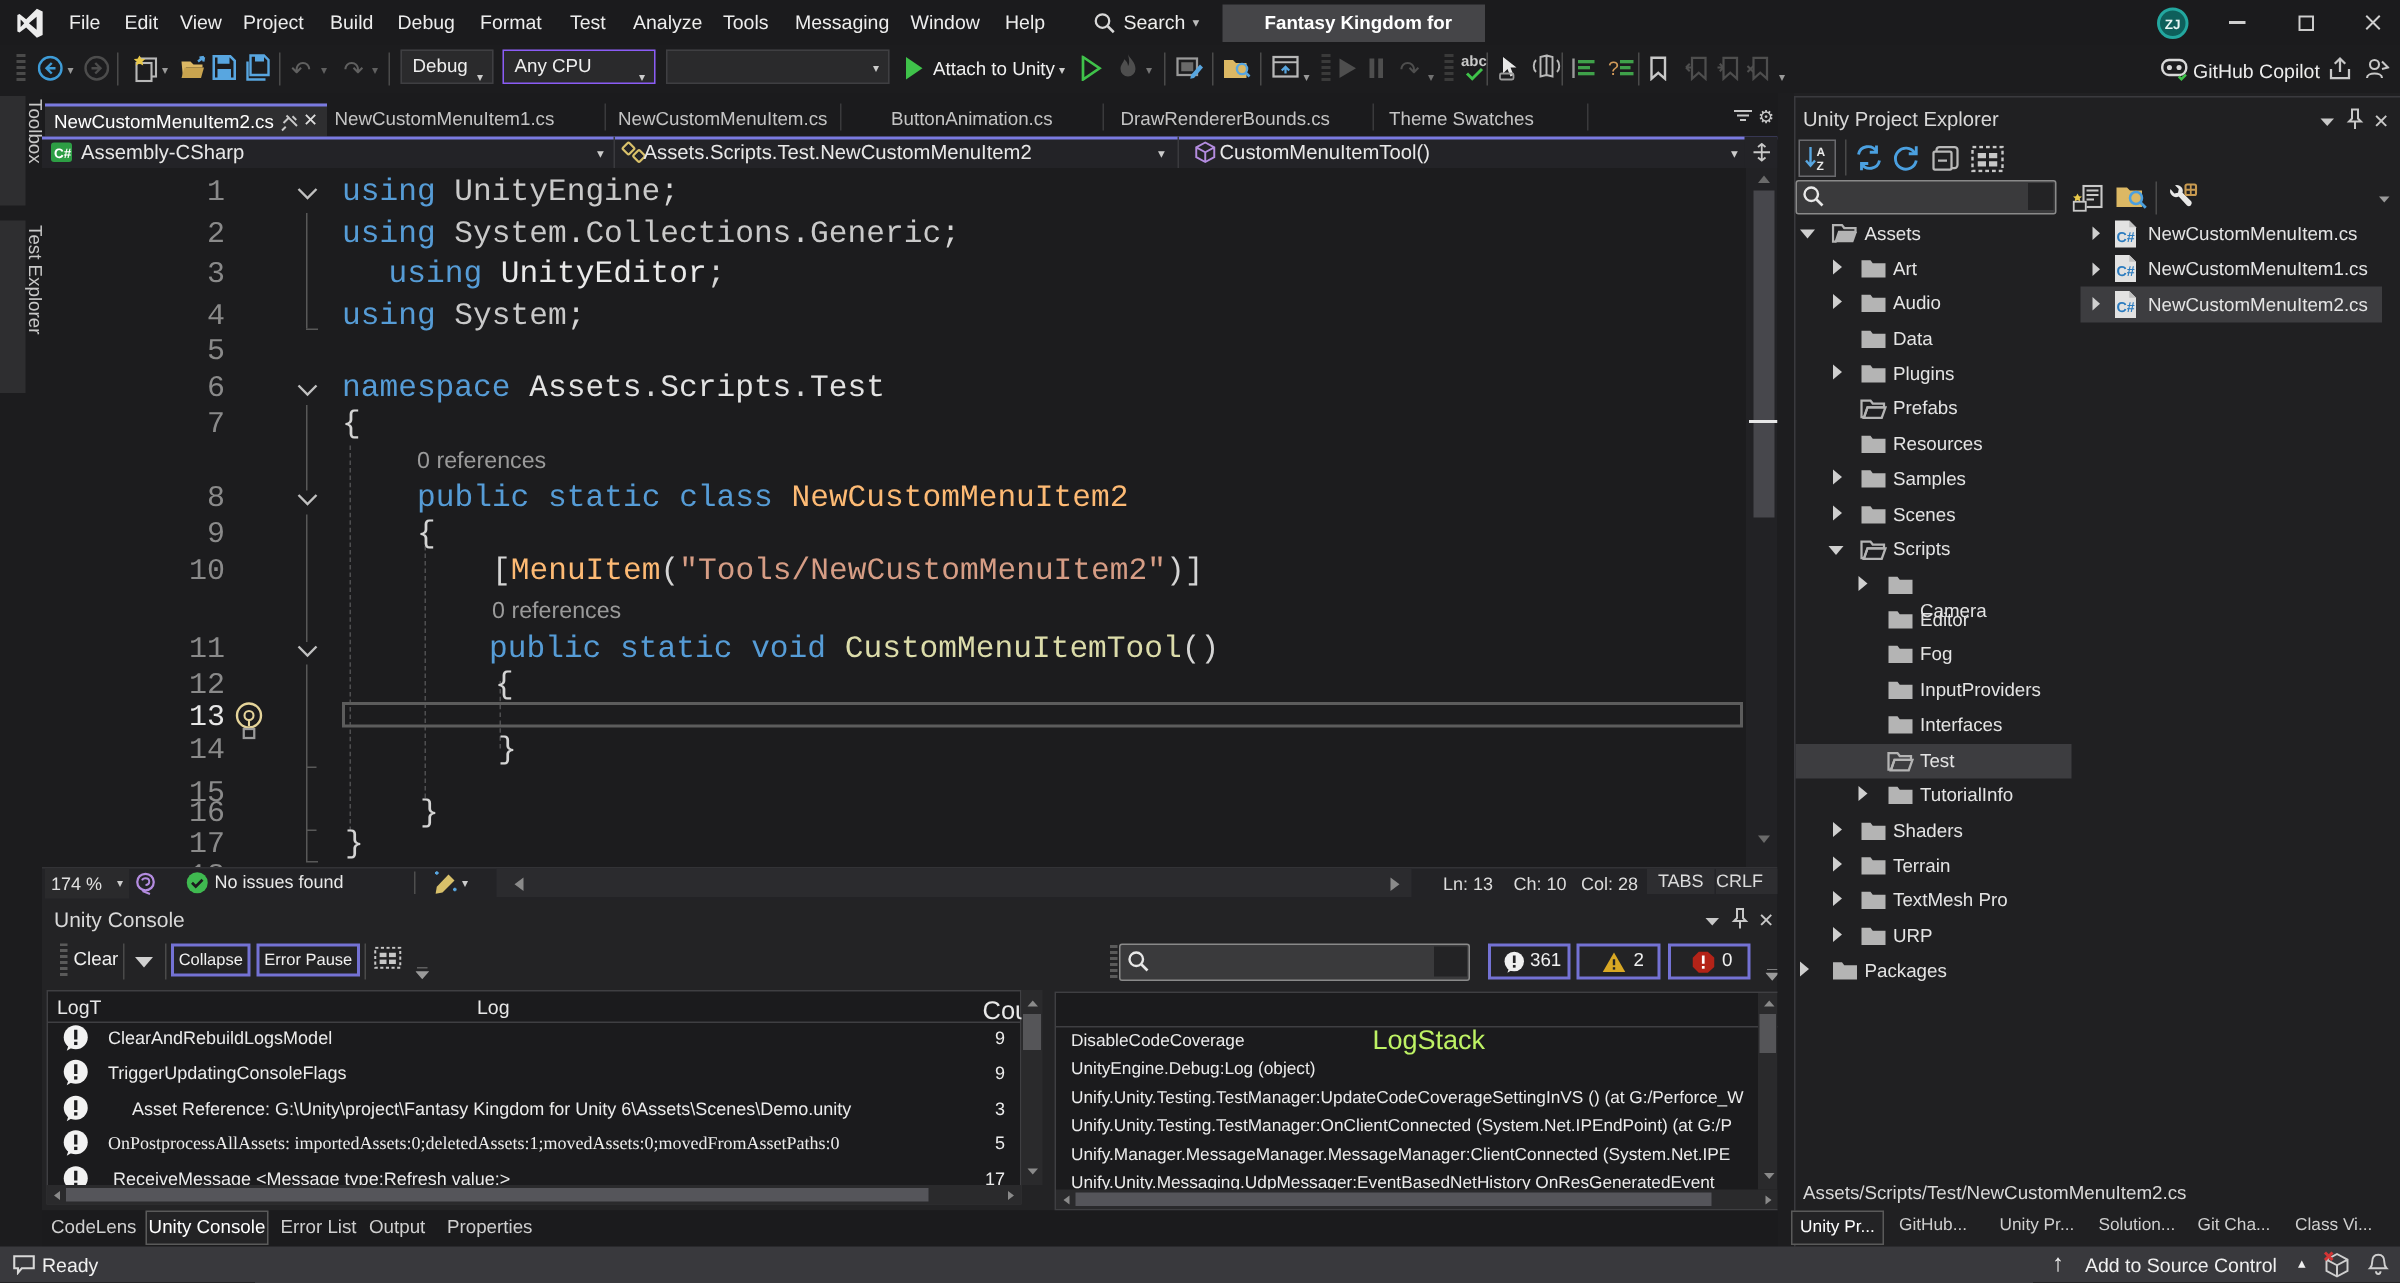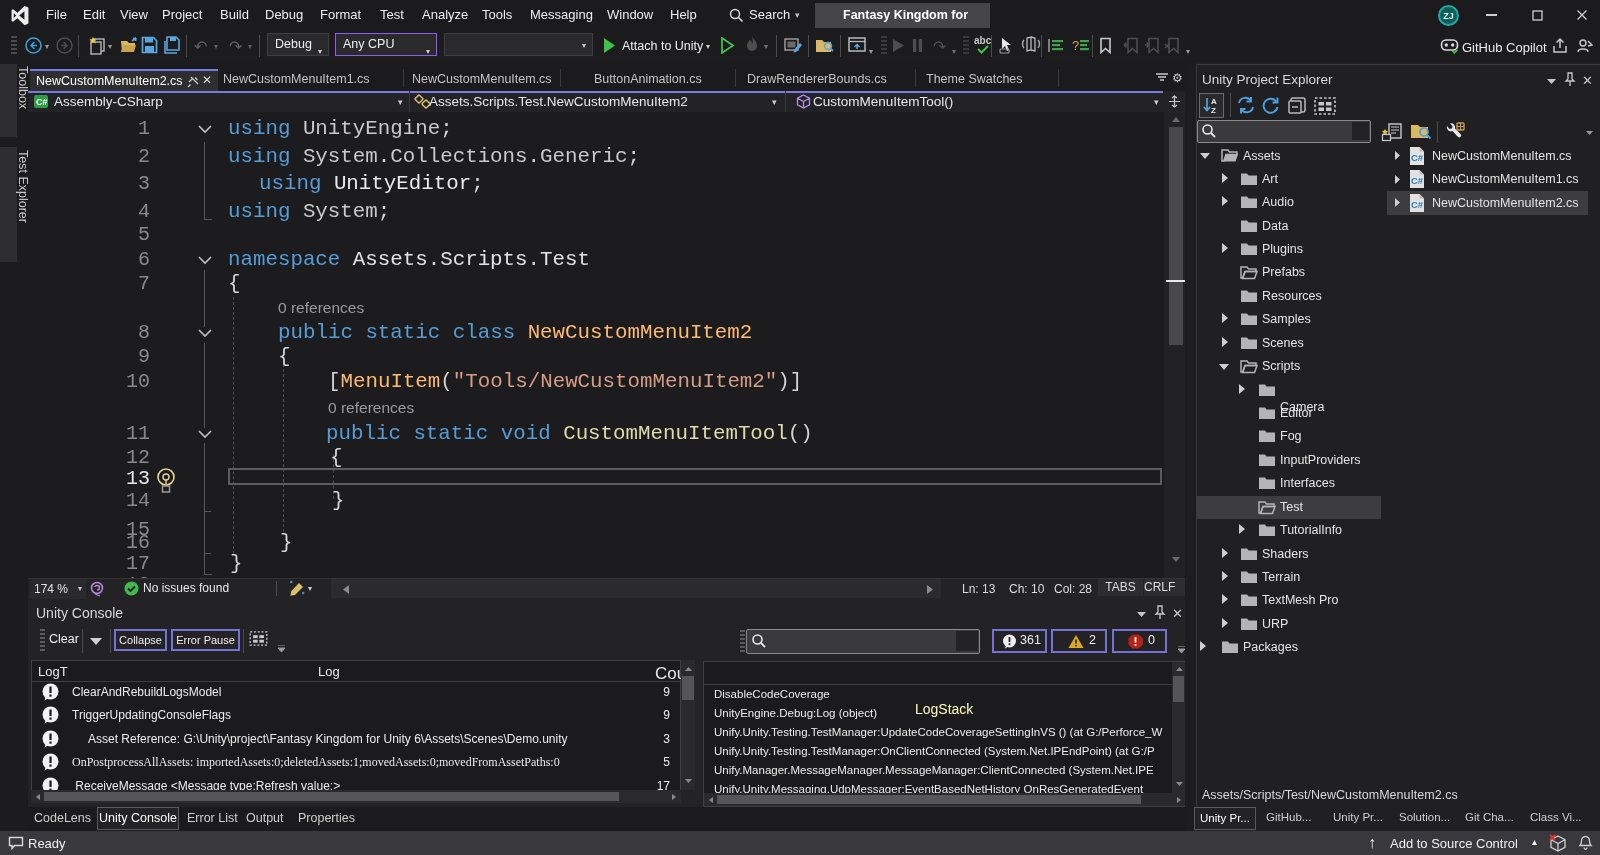--- a/index.html
+++ b/index.html
@@ -600,21 +600,21 @@
     </svg>
   </div>
 <div class="abs" style="left:671px;top:793px;">
     <svg width="6" height="8" viewBox="0 0 6 8">
       <path d="M1 1 L5 4 L1 7 Z" fill="#8a8a8a"></path>
     </svg>
   </div>
 <div class="abs" style="left:44px;top:792px;width:575px;height:9px;background:#55555a;"></div>
 
 <div class="abs" style="left:703px;top:661px;width:484px;height:146px;background:#1b1b1d;border:1px solid #3f3f42;"></div>
-<span class="abs" style="left:915px;top:701px;font-size:14px;color:#fef9c3;">LogStack</span>
+<span class="abs" style="left:915px;top:683px;font-size:18px;color:#bef264;">LogStack</span>
 <div class="abs" style="left:704px;top:684px;width:482px;height:1px;background:#3f3f42;"></div>
 <style>.srow{position:absolute;left:714px;font-size:11.5px;color:#ececec;white-space:nowrap;width:457px;overflow:hidden;line-height:19px;}</style>
 <div class="srow" style="top:685px;">DisableCodeCoverage</div>
 <div class="srow" style="top:704px;">UnityEngine.Debug:Log (object)</div>
 <div class="srow" style="top:723px;">Unify.Unity.Testing.TestManager:UpdateCodeCoverageSettingInVS () (at G:/Perforce_W</div>
 <div class="srow" style="top:742px;">Unify.Unity.Testing.TestManager:OnClientConnected (System.Net.IPEndPoint) (at G:/P</div>
 <div class="srow" style="top:761px;">Unify.Manager.MessageManager.MessageManager:ClientConnected (System.Net.IPE</div>
 <div class="srow" style="top:780px;height:13px;">Unify.Unity.Messaging.UdpMessager:EventBasedNetHistory OnResGeneratedEvent</div>
 
 <div class="abs" style="left:1172px;top:662px;width:13px;height:131px;background:#2a2a2c;"></div>

